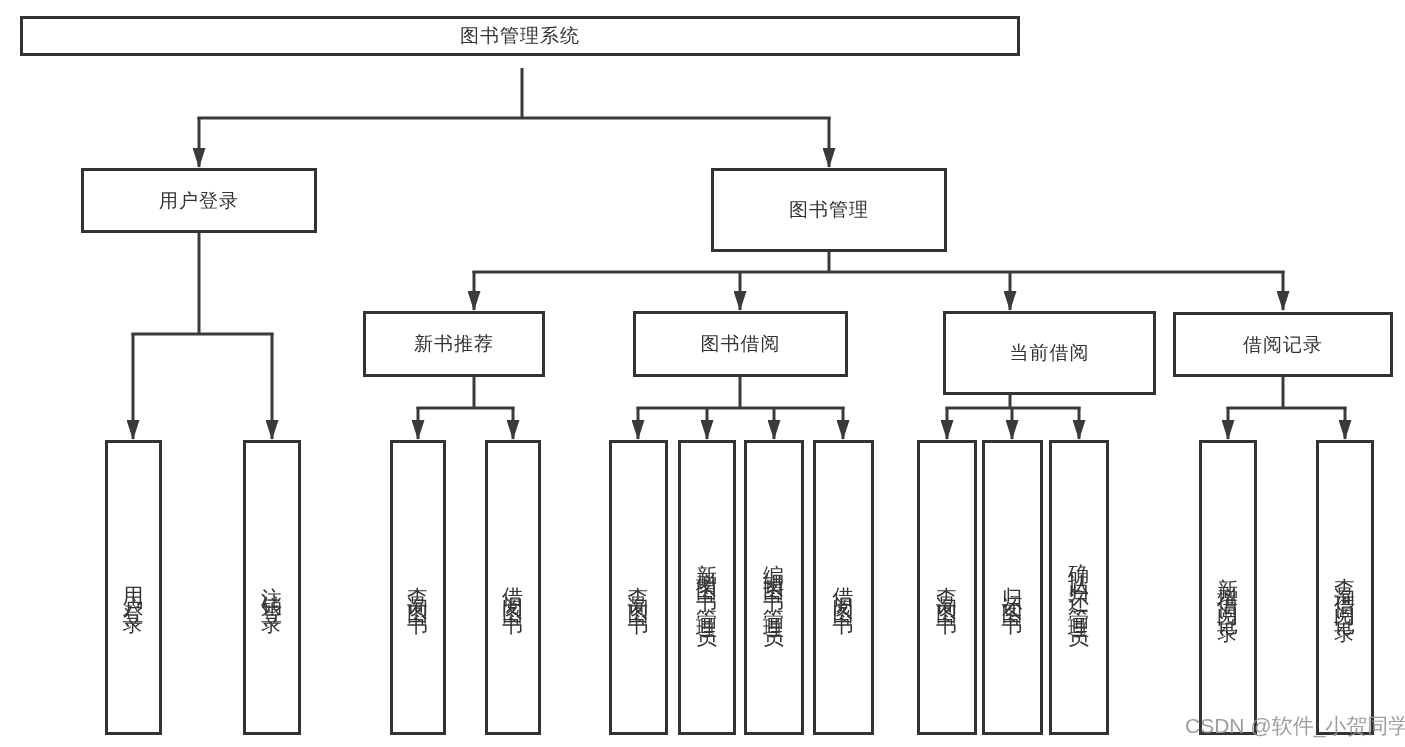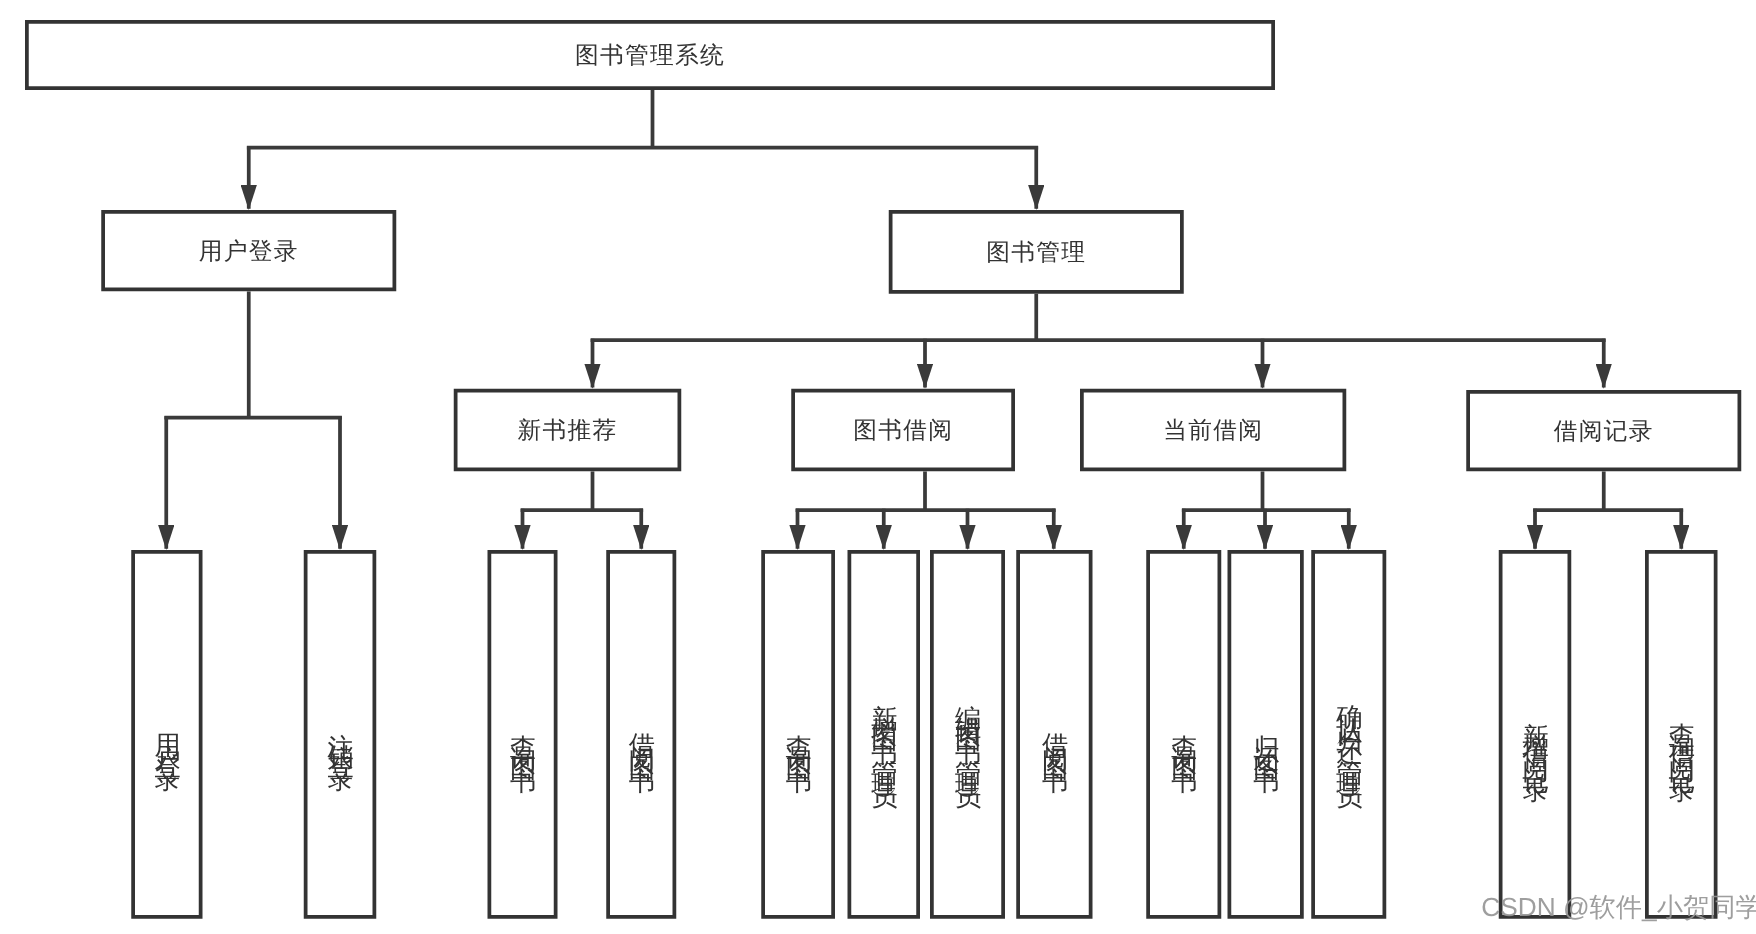--- a/index.html
+++ b/index.html
@@ -95,38 +95,38 @@
       <line x1="1012" y1="407" x2="1012" y2="439" marker-end="url(#ah)"></line>
       <line x1="1079" y1="407" x2="1079" y2="439" marker-end="url(#ah)"></line>
 
       <line x1="1283" y1="377" x2="1283" y2="408"></line>
       <line x1="1226.5" y1="408" x2="1346.5" y2="408"></line>
       <line x1="1228" y1="407" x2="1228" y2="439" marker-end="url(#ah)"></line>
       <line x1="1345" y1="407" x2="1345" y2="439" marker-end="url(#ah)"></line>
     </g>
   </svg>
 
-  <div class="node hnode" style="left:20px; top:16px; width:1000px; height:56px;">
+  <div class="node hnode" style="left:20px; top:16px; width:1000px; height:40px;">
     <span>图书管理系统</span>
   </div>
 
   <div class="node hnode" style="left:81px; top:168px; width:236px; height:65px;">
     <span>用户登录</span>
   </div>
-  <div class="node hnode" style="left:711px; top:168px; width:236px; height:67px;">
+  <div class="node hnode" style="left:711px; top:168px; width:236px; height:84px;">
     <span>图书管理</span>
   </div>
 
   <div class="node hnode" style="left:363px; top:311px; width:182px; height:66px;">
     <span>新书推荐</span>
   </div>
-  <div class="node hnode" style="left:633px; top:311px; width:179px; height:66px;">
+  <div class="node hnode" style="left:633px; top:311px; width:215px; height:66px;">
     <span>图书借阅</span>
   </div>
-  <div class="node hnode" style="left:864px; top:311px; width:213px; height:66px;font-family:Liberation Serif, serif;">
+  <div class="node hnode" style="left:943px; top:311px; width:213px; height:84px;font-family:Liberation Serif, serif;">
     <span>当前借阅</span>
   </div>
   <div class="node hnode" style="left:1173px; top:312px; width:220px; height:65px;">
     <span>借阅记录</span>
   </div>
 
   <div class="node vnode" style="left:105px; top:440px; width:57px; height:295px;">
     <span class="vtext">用户登录</span>
   </div>
   <div class="node vnode" style="left:243px; top:440px; width:58px; height:295px;">

